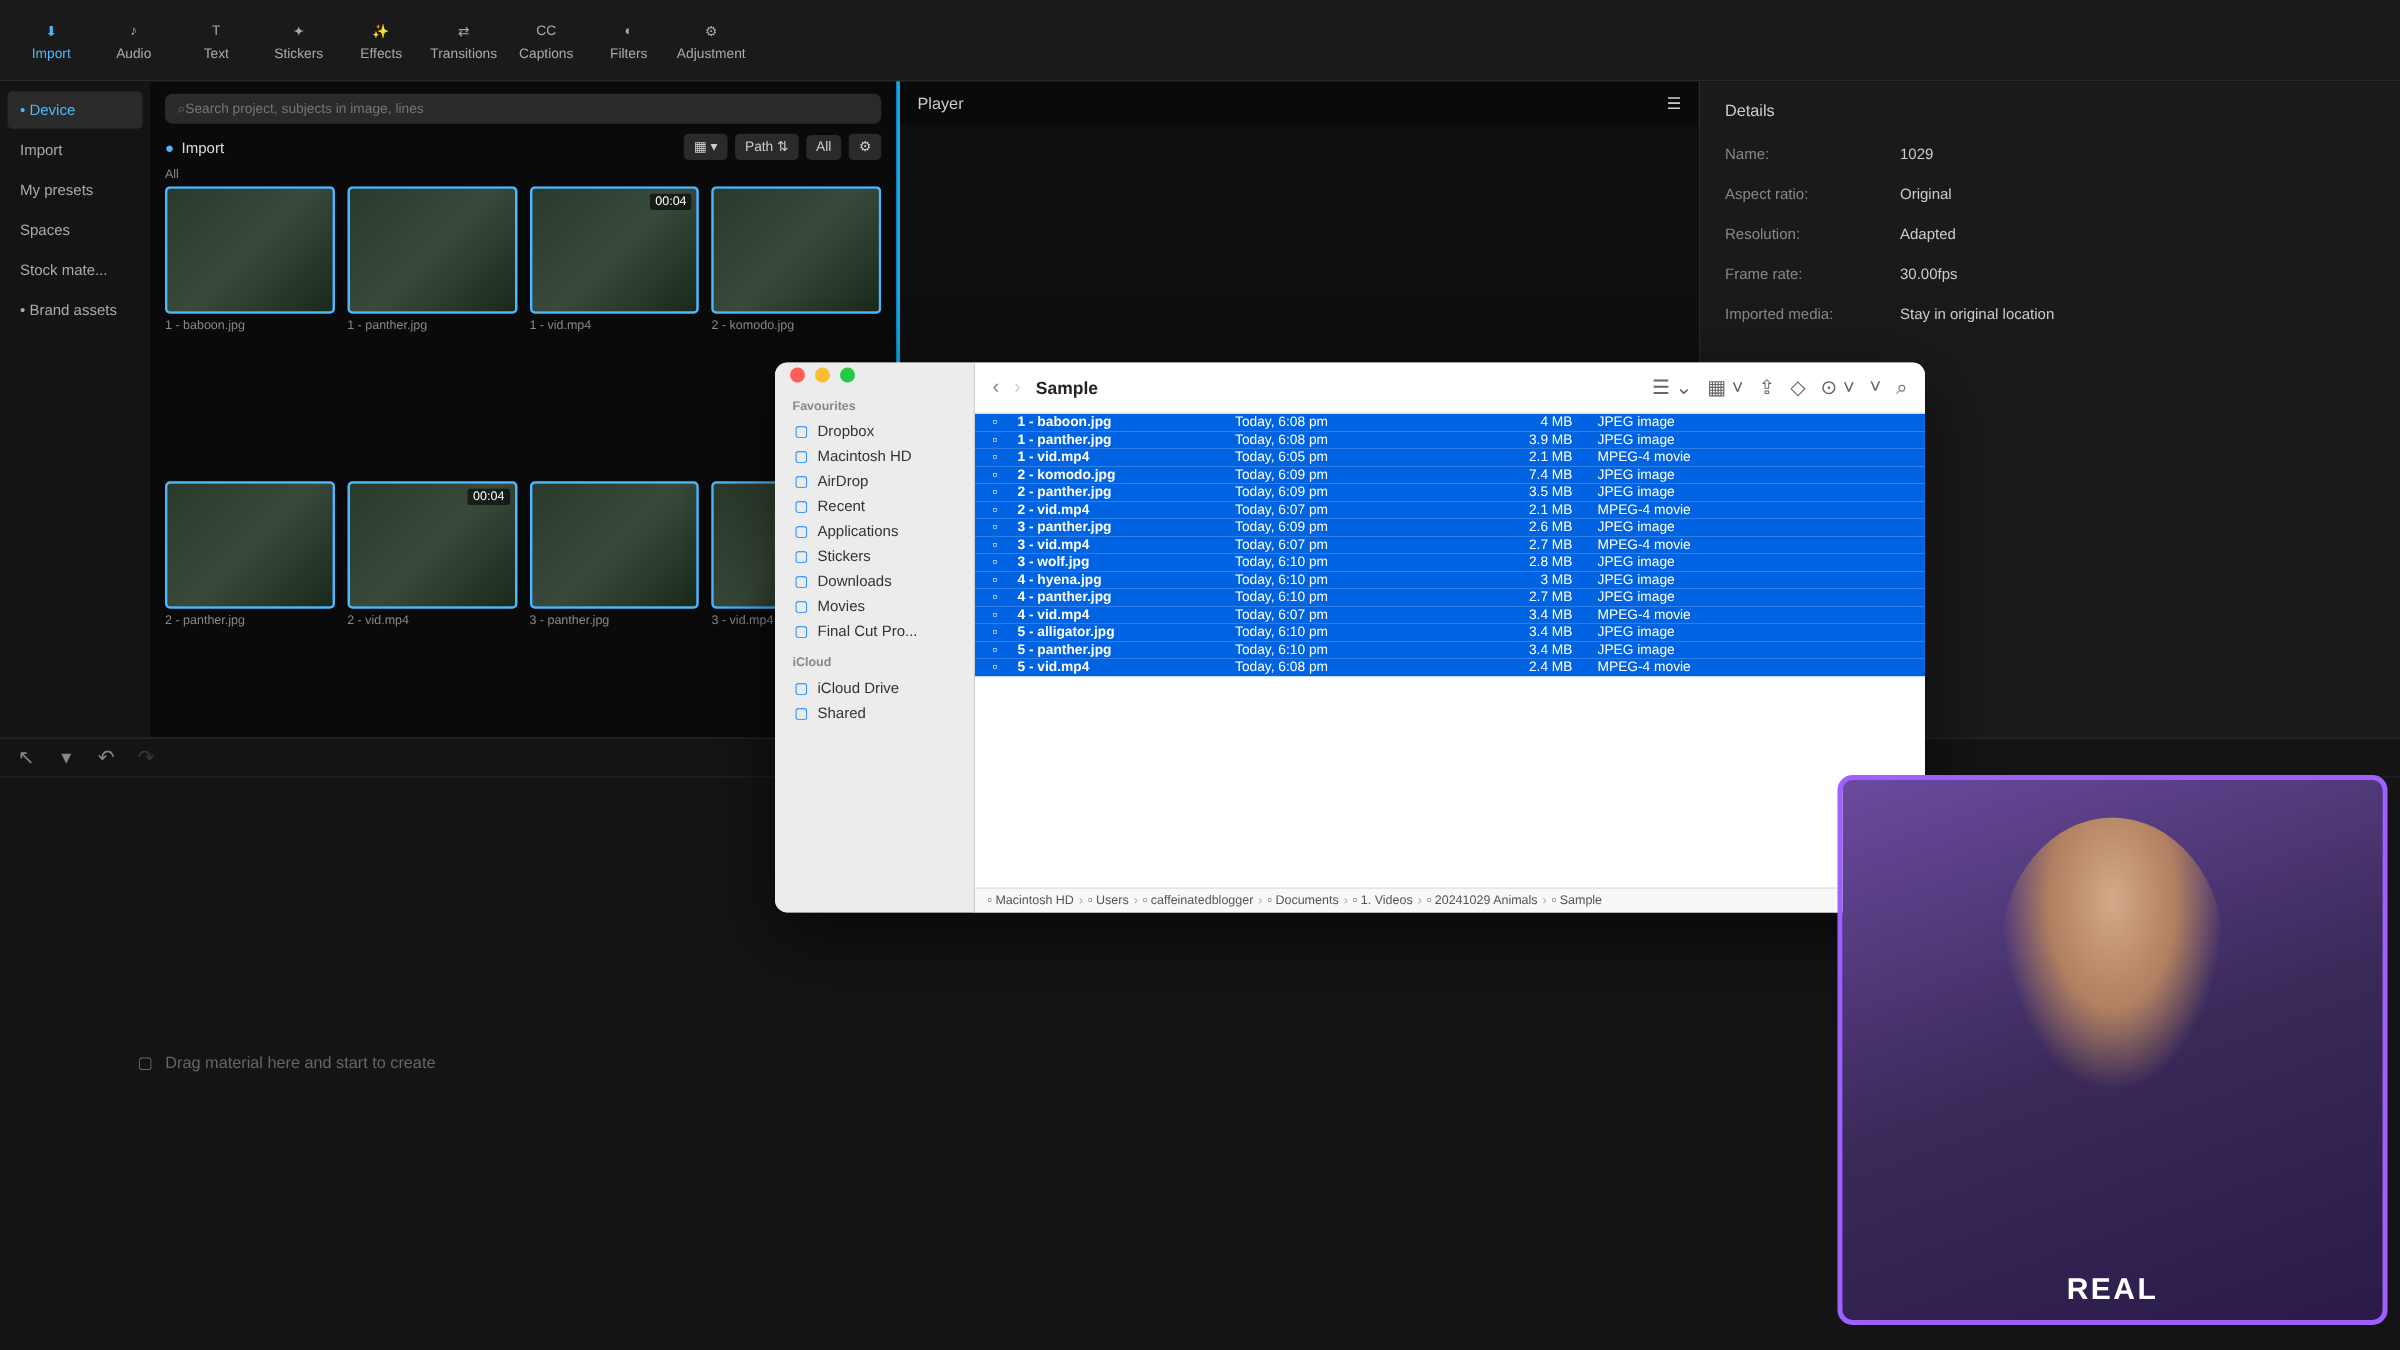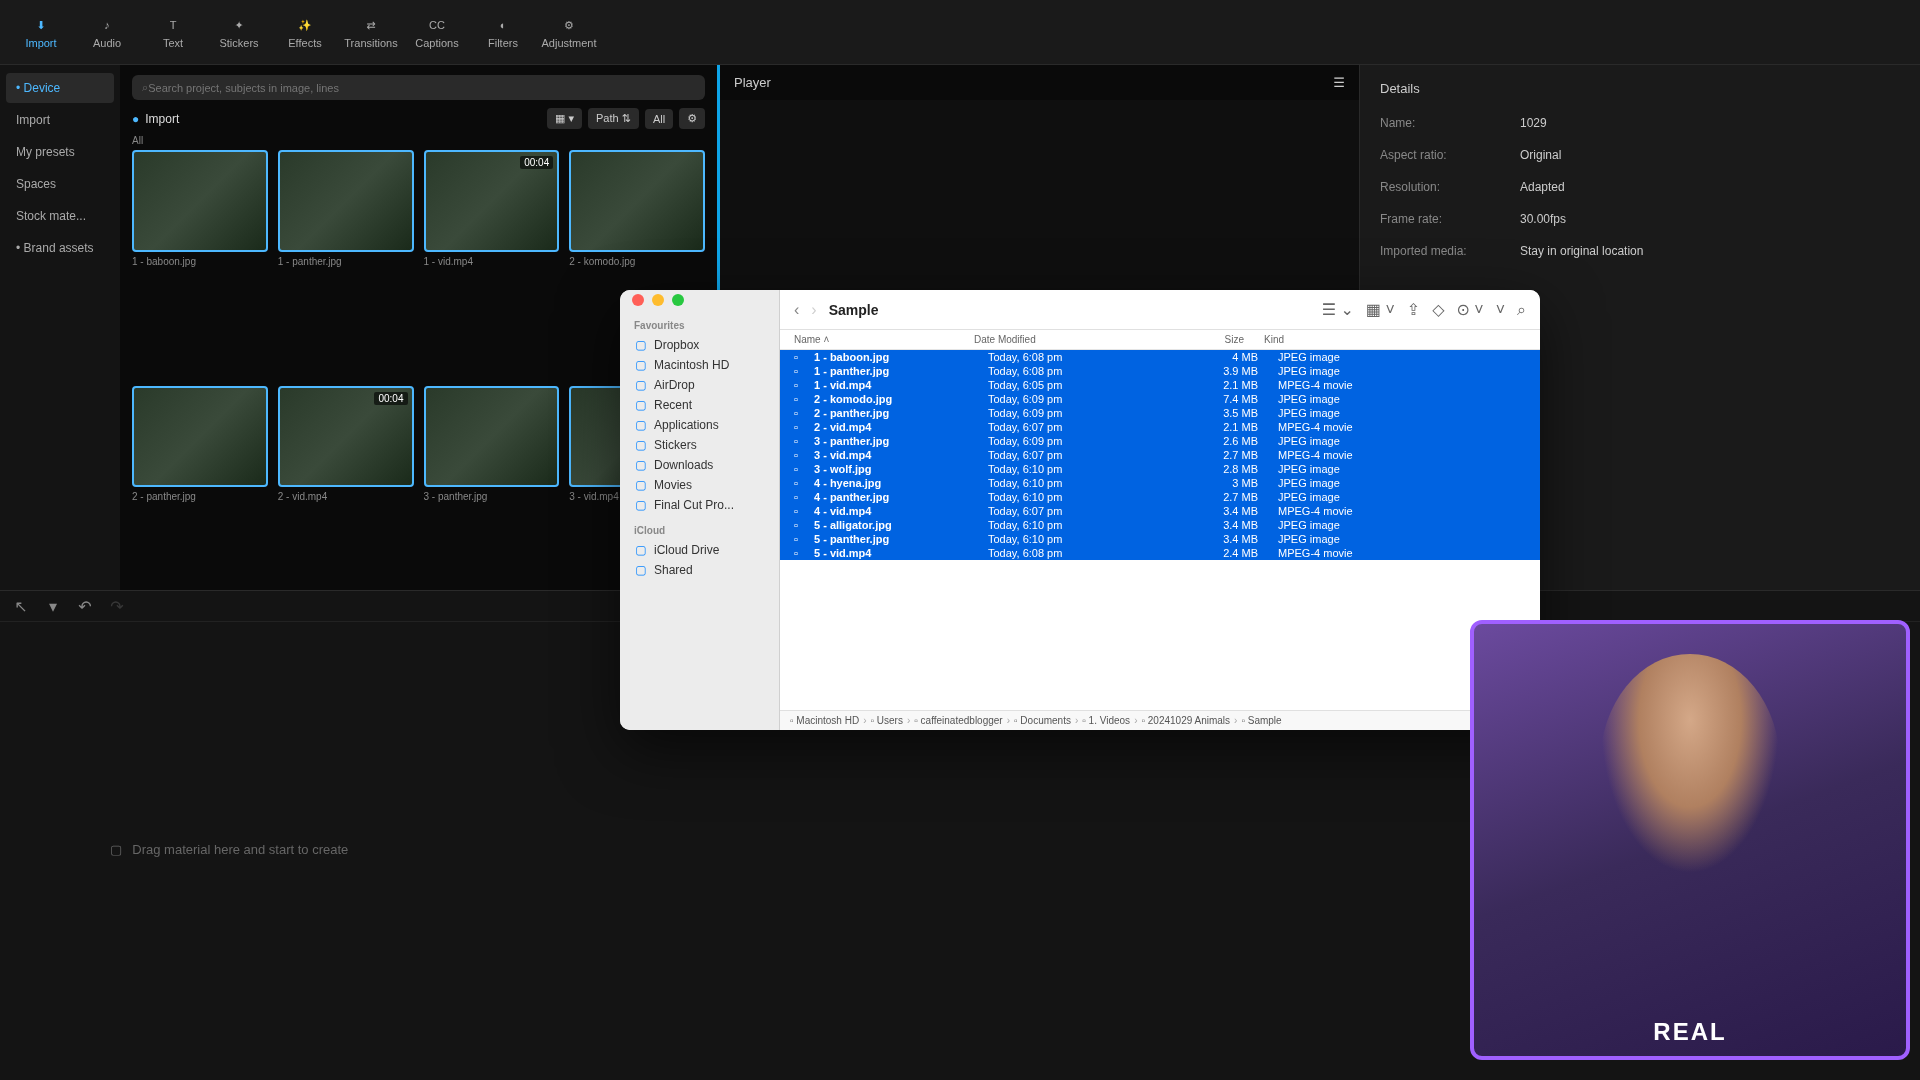--- a/index.html
+++ b/index.html
@@ -337,26 +337,20 @@
       <span class="fnav" style="opacity:.4">›</span>
       <span class="ftitle">Sample</span>
       <span class="ftool">☰ ⌄</span>
       <span class="ftool">▦ ˅</span>
       <span class="ftool">⇪</span>
       <span class="ftool">◇</span>
       <span class="ftool">⊙ ˅</span>
       <span class="ftool">˅</span>
       <span class="ftool">⌕</span>
     </div>
-    <div class="finder-header">
-      <div class="fh-name"><span>Name</span> ˄</div>
-      <div class="fh-date">Date Modified</div>
-      <div class="fh-size">Size</div>
-      <div class="fh-kind">Kind</div>
-    </div>
     <div class="finder-list" id="finder-list">
         <div class="frow">
      <span class="fic2">▫</span>
      <span class="fc-name">1 - baboon.jpg</span>
      <span class="fc-date">Today, 6:08 pm</span>
      <span class="fc-size">4 MB</span>
      <span class="fc-kind">JPEG image</span>
    </div>
         <div class="frow">
      <span class="fic2">▫</span>

